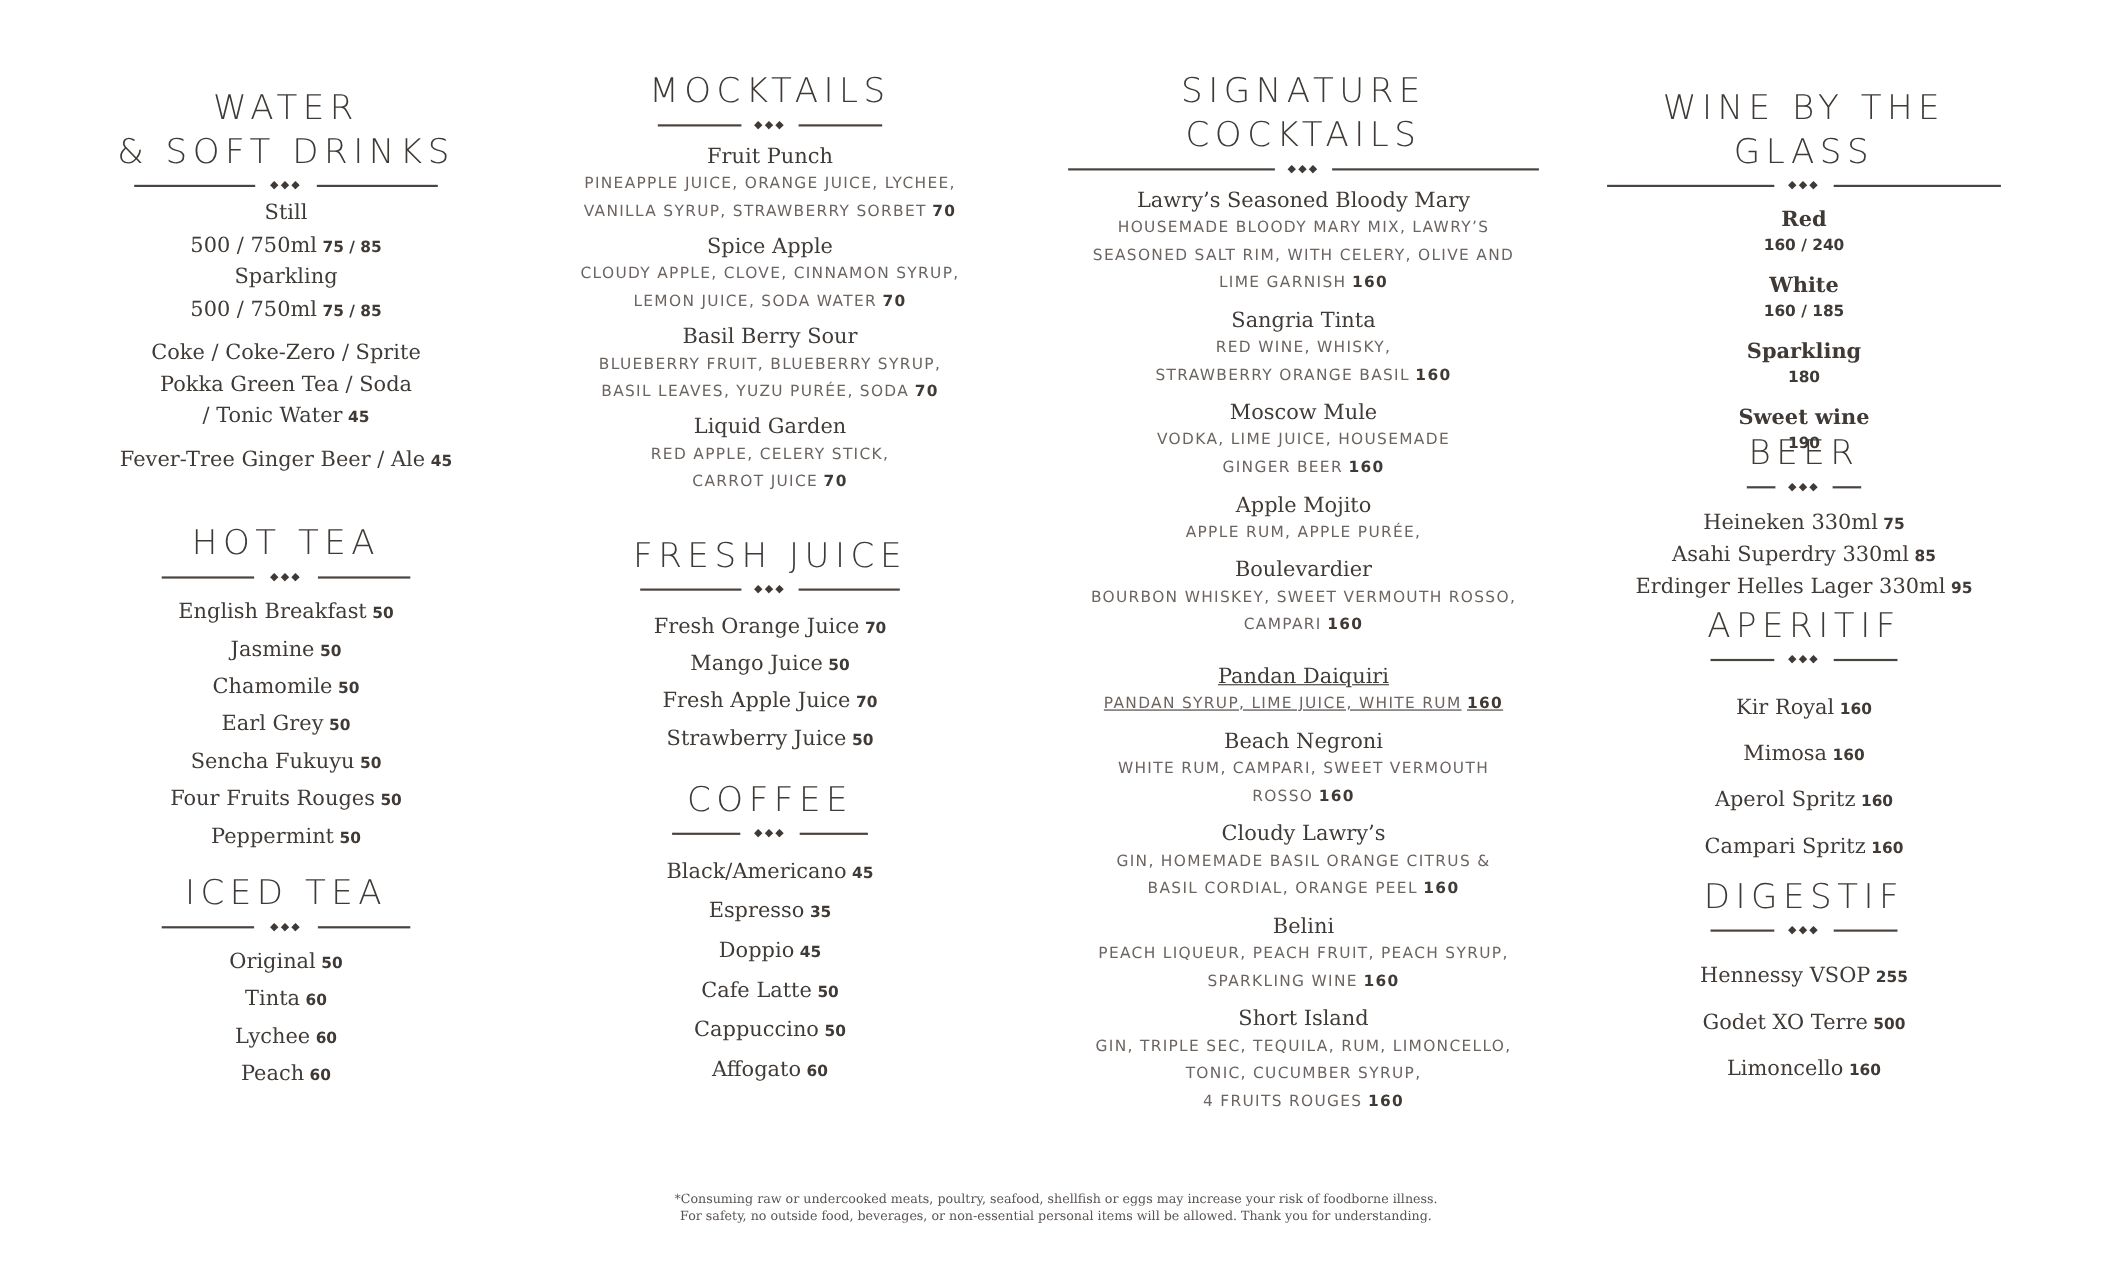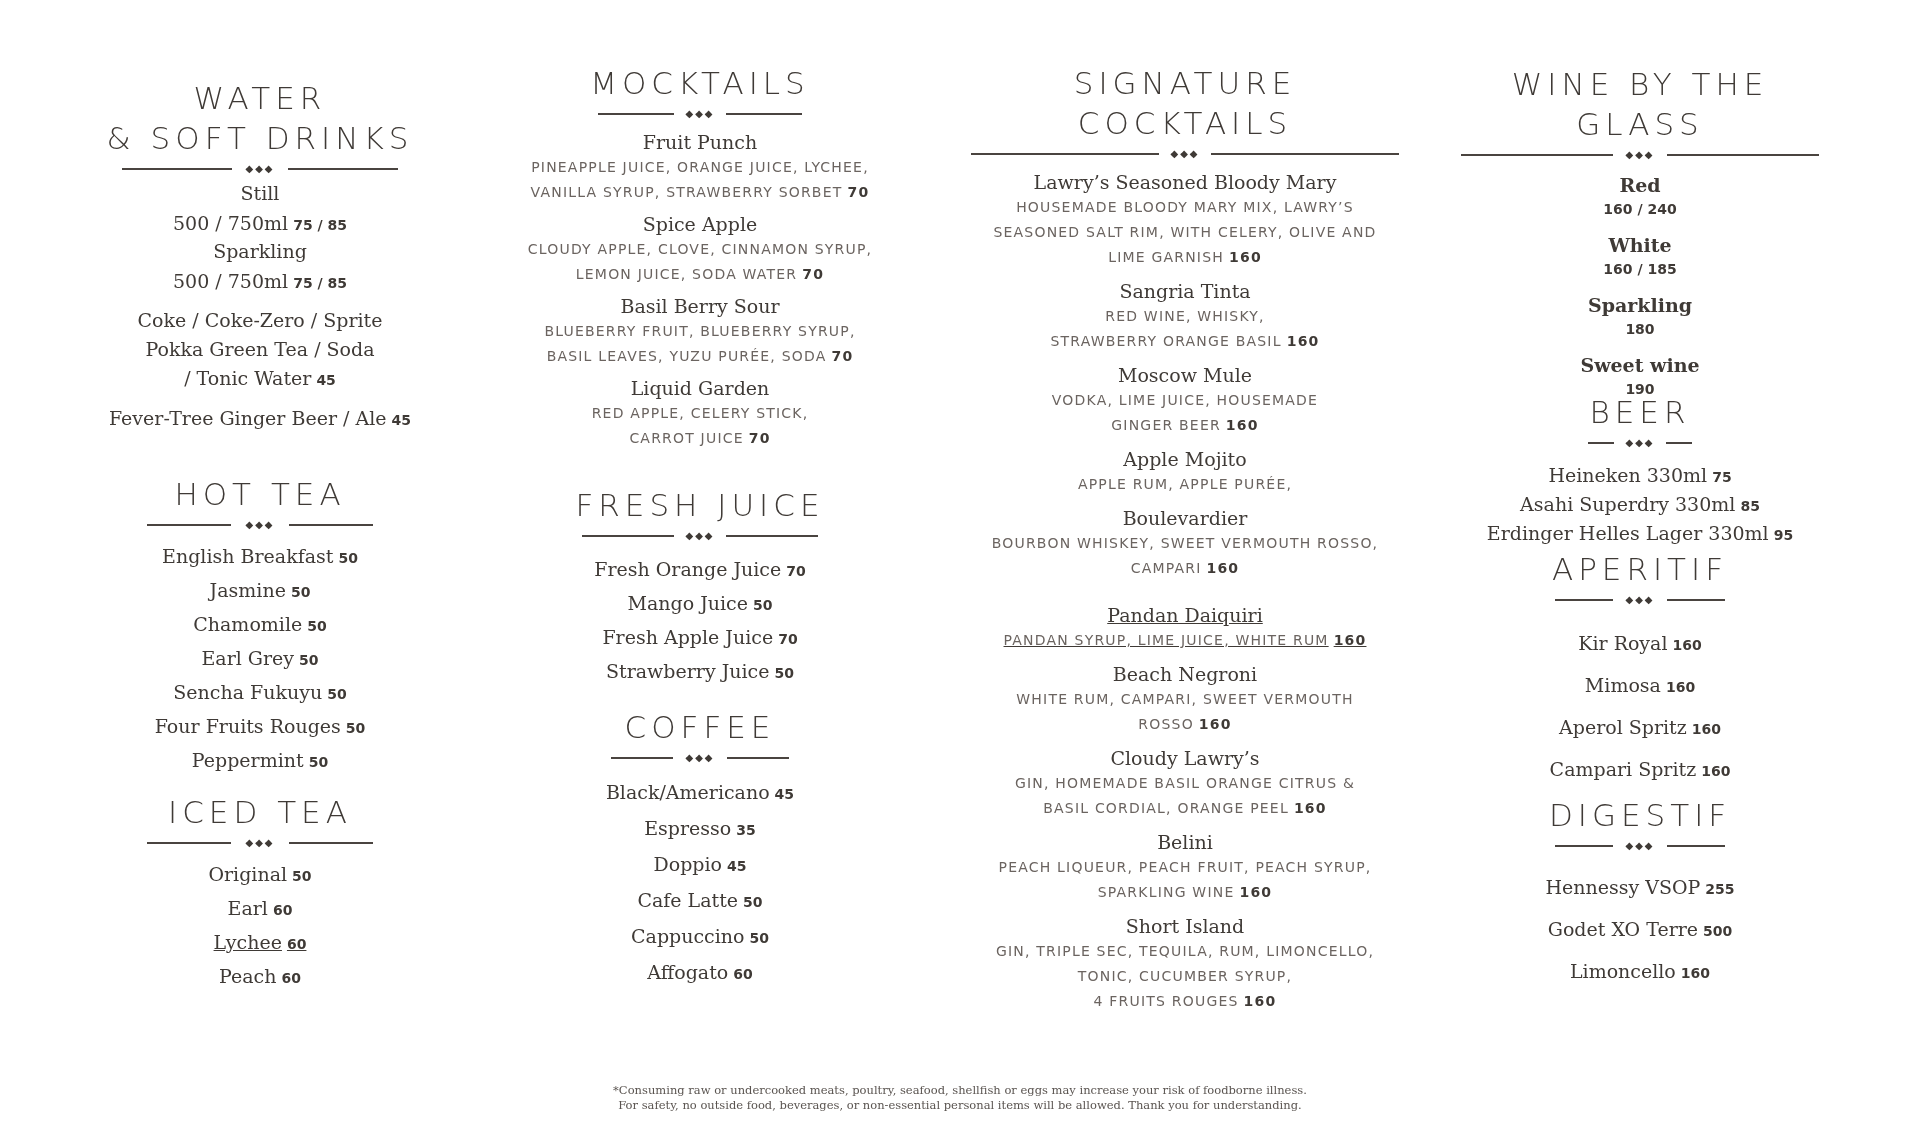--- a/index.html
+++ b/index.html
@@ -69,22 +69,22 @@
 
   <div class="section" style="top:776px;">
     <div class="heading">ICED TEA</div>
     <div class="rule" style="width:226px;">
       <span class="line l" style="width:84px;"></span>
         <span class="dots">◆◆◆</span>
         <span class="line r" style="width:84px;"></span>
     </div>
     <div style="margin-top:8px;">
       <div class="item-name" style="line-height:32px;"><span>Original</span><span class="price">50</span></div>
-      <div class="item-name" style="line-height:32px;"><span>Earl</span><span class="price">60</span></div>
-      <div class="item-name" style="line-height:32px;text-decoration:underline;"><span>Lychee</span><span class="price">60</span></div>
+      <div class="item-name" style="line-height:32px;"><span>Tinta</span><span class="price">60</span></div>
+      <div class="item-name" style="line-height:32px;"><span>Lychee</span><span class="price">60</span></div>
       <div class="item-name" style="line-height:32px;"><span>Peach</span><span class="price">60</span></div>
     </div>
   </div>
 </div>
 
 <div class="col" style="left:500px; width:400px; top:0; height:1147px;">
 
   <div class="section" style="top:63px;">
     <div class="heading">MOCKTAILS</div>
     <div class="rule" style="width:204px;">
@@ -207,21 +207,21 @@
         <div class="desc">Gin, triple sec, tequila, rum, limoncello,</div>
         <div class="desc">tonic, cucumber syrup,</div>
         <div class="desc"><span>4 fruits rouges</span><span class="price">160</span></div>
       </div>
     </div>
   </div>
 </div>
 
 <div class="col" style="left:1450px; width:380px; top:0; height:1147px;">
 
-  <div class="section" style="top:64px;">
+  <div class="section" style="top:78px;">
     <div class="heading">WINE BY THE GLASS</div>
     <div class="rule" style="width:358px;">
       <span class="line l" style="width:152px;"></span>
         <span class="dots">◆◆◆</span>
         <span class="line r" style="width:152px;"></span>
     </div>
     <div style="margin-top:10px;">
       <div>
         <div class="item-name" style="font-weight:bold; line-height:26px;">Red</div>
         <div class="price-line">160 / 240</div>

